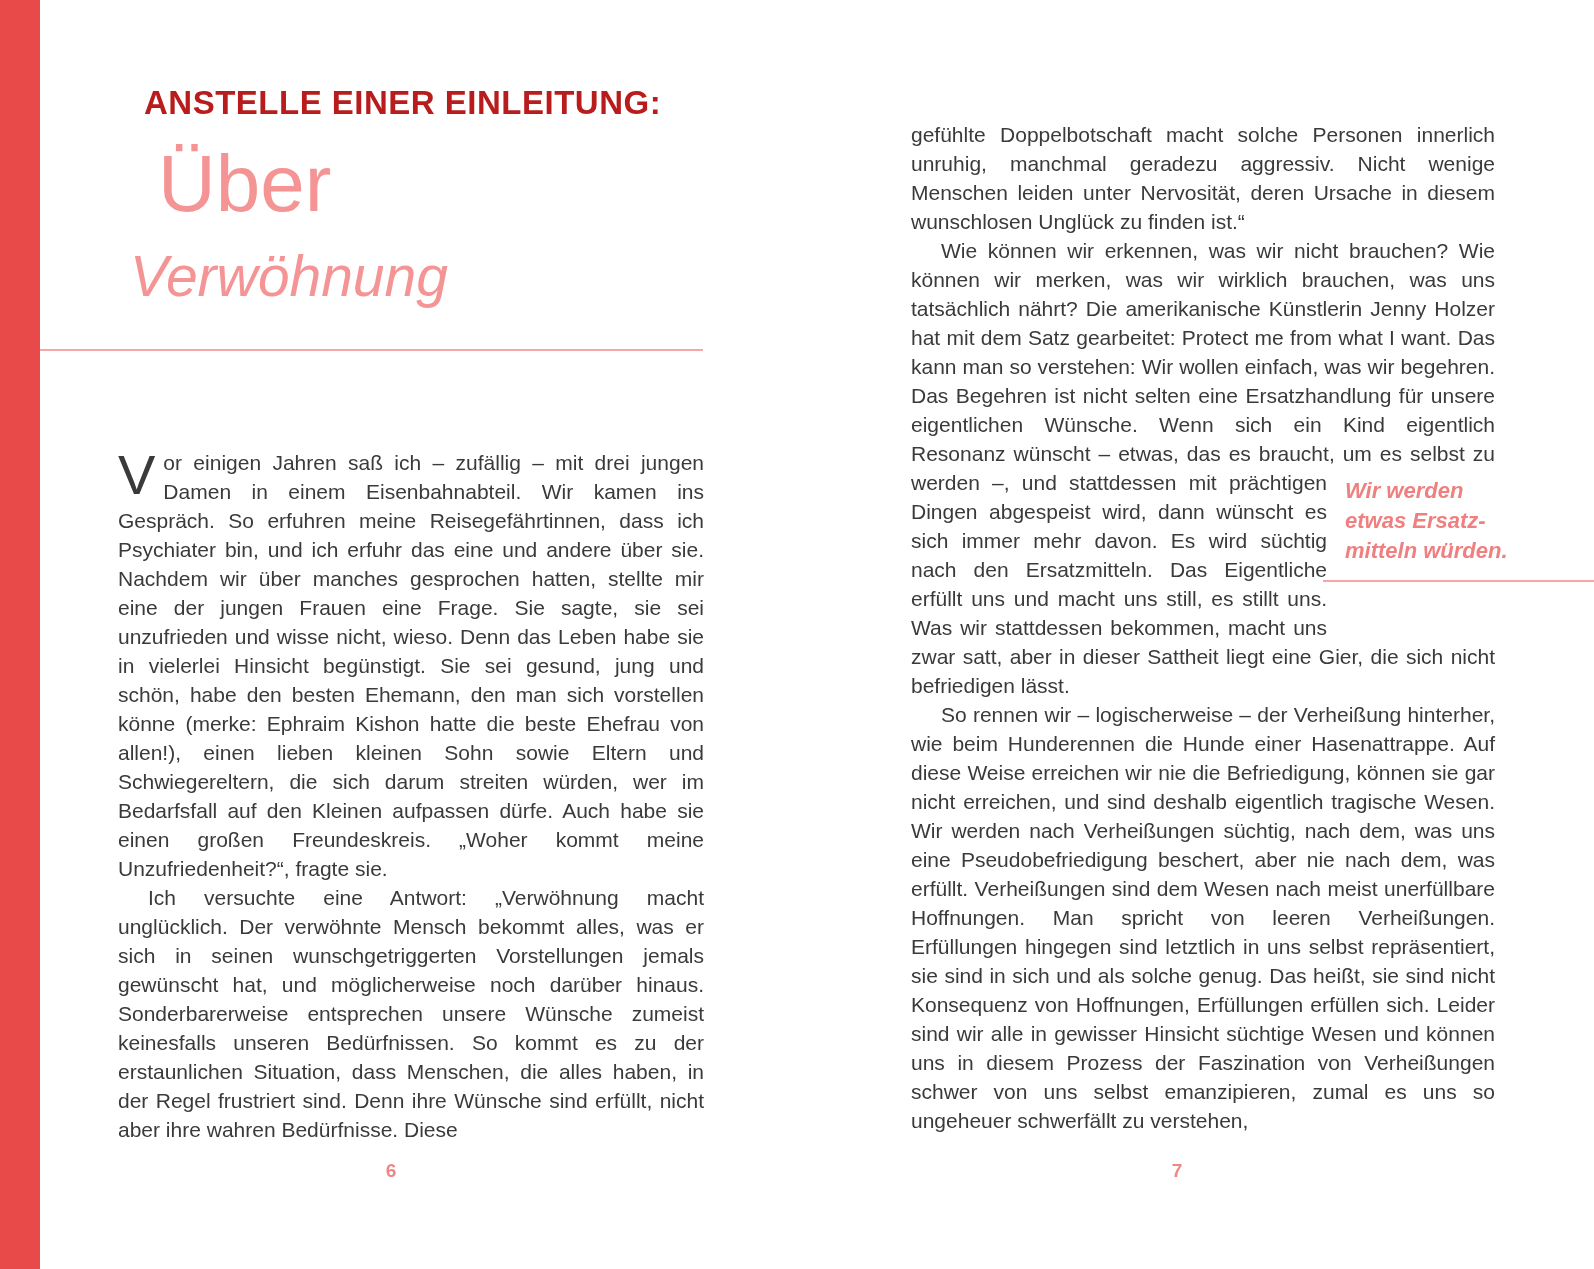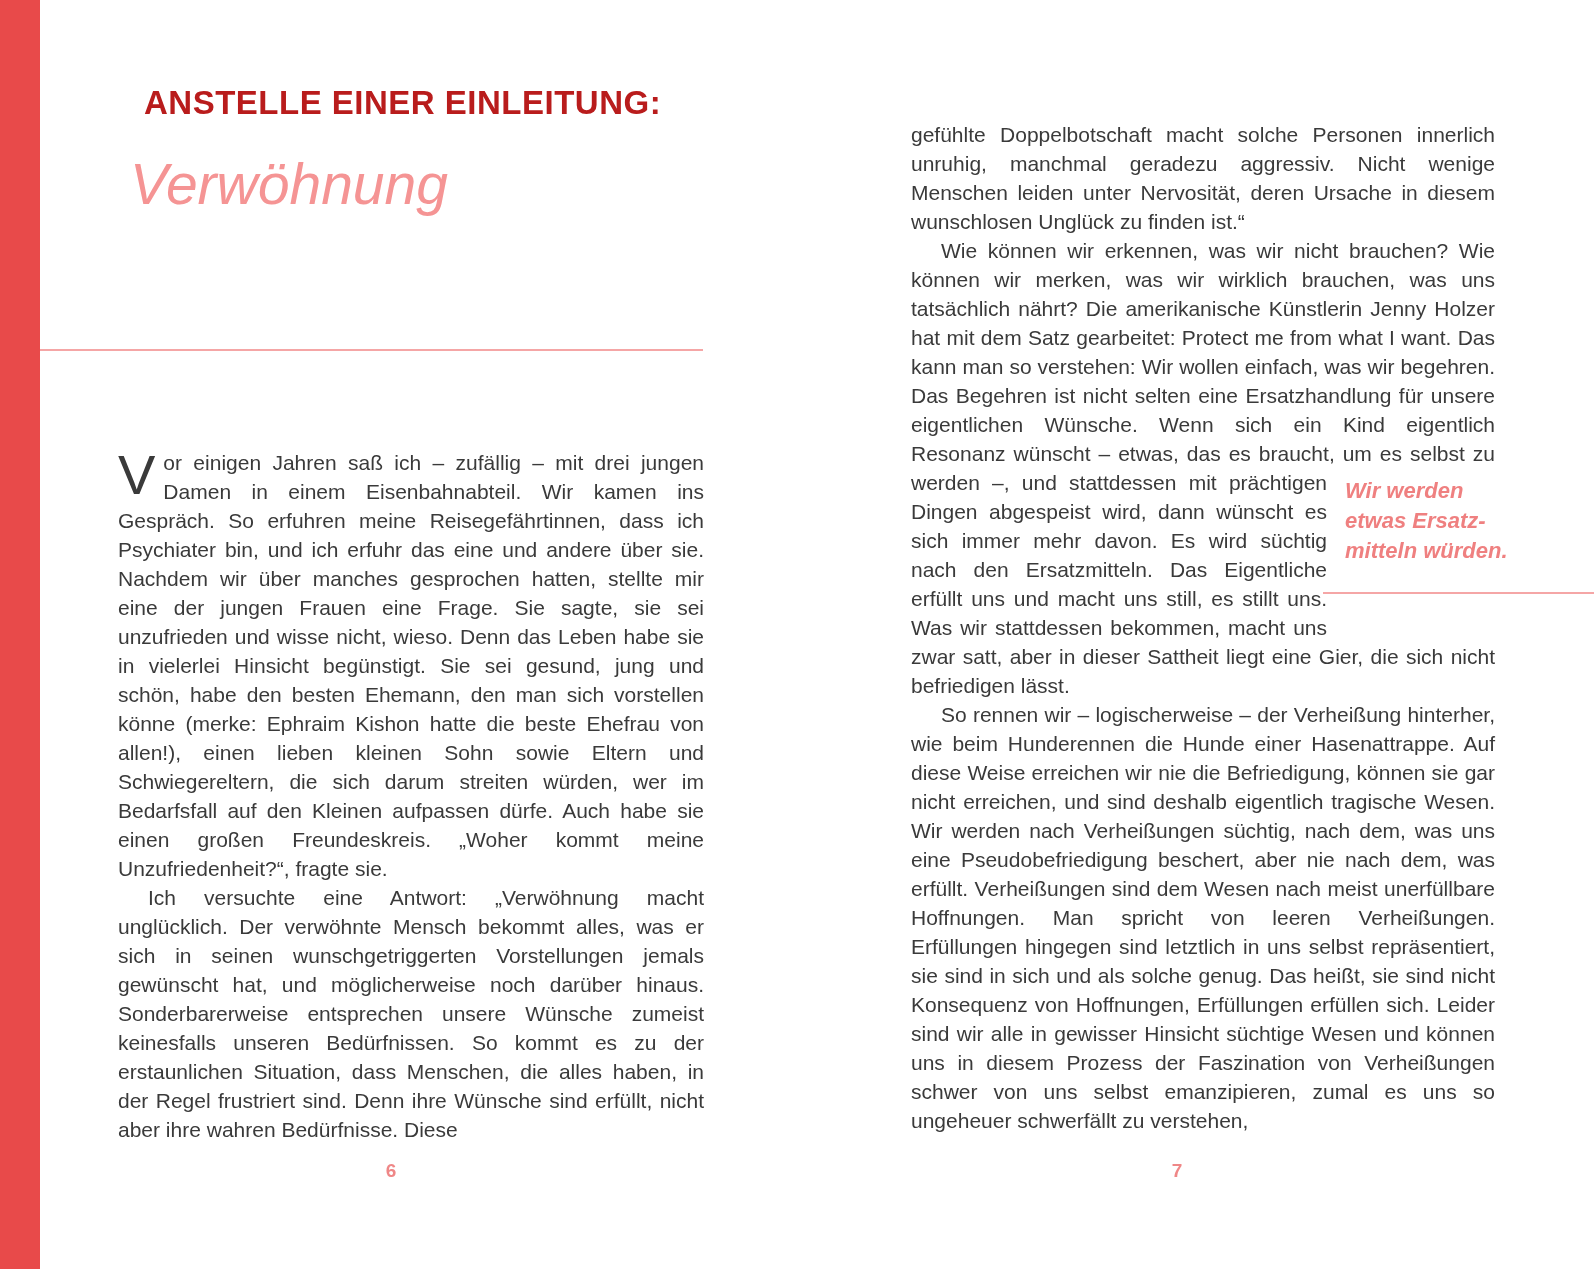--- a/index.html
+++ b/index.html
@@ -92,21 +92,21 @@
     color: #3a3a3a;
     text-align: justify;
     margin-left: 40px;
   }
   .right-body p { margin: 0; }
   .pullquote {
     float: right;
     width: 186px;
     margin: 8px -36px 44px 18px;
     position: relative;
-    padding-bottom: 28px;
+    padding-bottom: 16px;
     color: #ef8080;
     font-style: italic;
     font-weight: bold;
     font-size: 22px;
     line-height: 30px;
     text-align: left;
     text-indent: 0;
   }
   .pullquote::after {
     content: "";
@@ -120,20 +120,21 @@
 </head>
 <body>
 
 <div class="spread">
 
   <div class="red-bar"></div>
 
   <div class="kicker">ANSTELLE EINER EINLEITUNG:</div>
 
   <div class="title-block">
+    <span class="title-line1">Über</span>
     <span class="title-line2">Verwöhnung</span>
   </div>
 
   <div class="title-rule"></div>
 
   <div class="left-body">
     <p>
       <span class="dropcap">V</span><span>or einigen Jahren saß ich – zufällig – mit drei jungen Damen in einem Eisenbahnabteil. Wir kamen ins Gespräch. So erfuhren meine Reisegefährtinnen, dass ich Psychiater bin, und ich erfuhr das eine und andere über sie. Nachdem wir über manches gesprochen hatten, stellte mir eine der jungen Frauen eine Frage. Sie sagte, sie sei unzufrieden und wisse nicht, wieso. Denn das Leben habe sie in vielerlei Hinsicht begünstigt. Sie sei gesund, jung und schön, habe den besten Ehemann, den man sich vorstellen könne (merke: Ephraim Kishon hatte die beste Ehefrau von allen!), einen lieben kleinen Sohn sowie Eltern und Schwiegereltern, die sich darum streiten würden, wer im Bedarfsfall auf den Kleinen aufpassen dürfe. Auch habe sie einen großen Freundeskreis. „Woher kommt meine Unzufriedenheit?“, fragte sie.</span>
     </p>
     <p class="para-indent">Ich versuchte eine Antwort: „Verwöhnung macht unglücklich. Der verwöhnte Mensch bekommt alles, was er sich in seinen wunschgetriggerten Vorstellungen jemals gewünscht hat, und möglicherweise noch darüber hinaus. Sonderbarerweise entsprechen unsere Wünsche zumeist keinesfalls unseren Bedürfnissen. So kommt es zu der erstaunlichen Situation, dass Menschen, die alles haben, in der Regel frustriert sind. Denn ihre Wünsche sind erfüllt, nicht aber ihre wahren Bedürfnisse. Diese</p>

